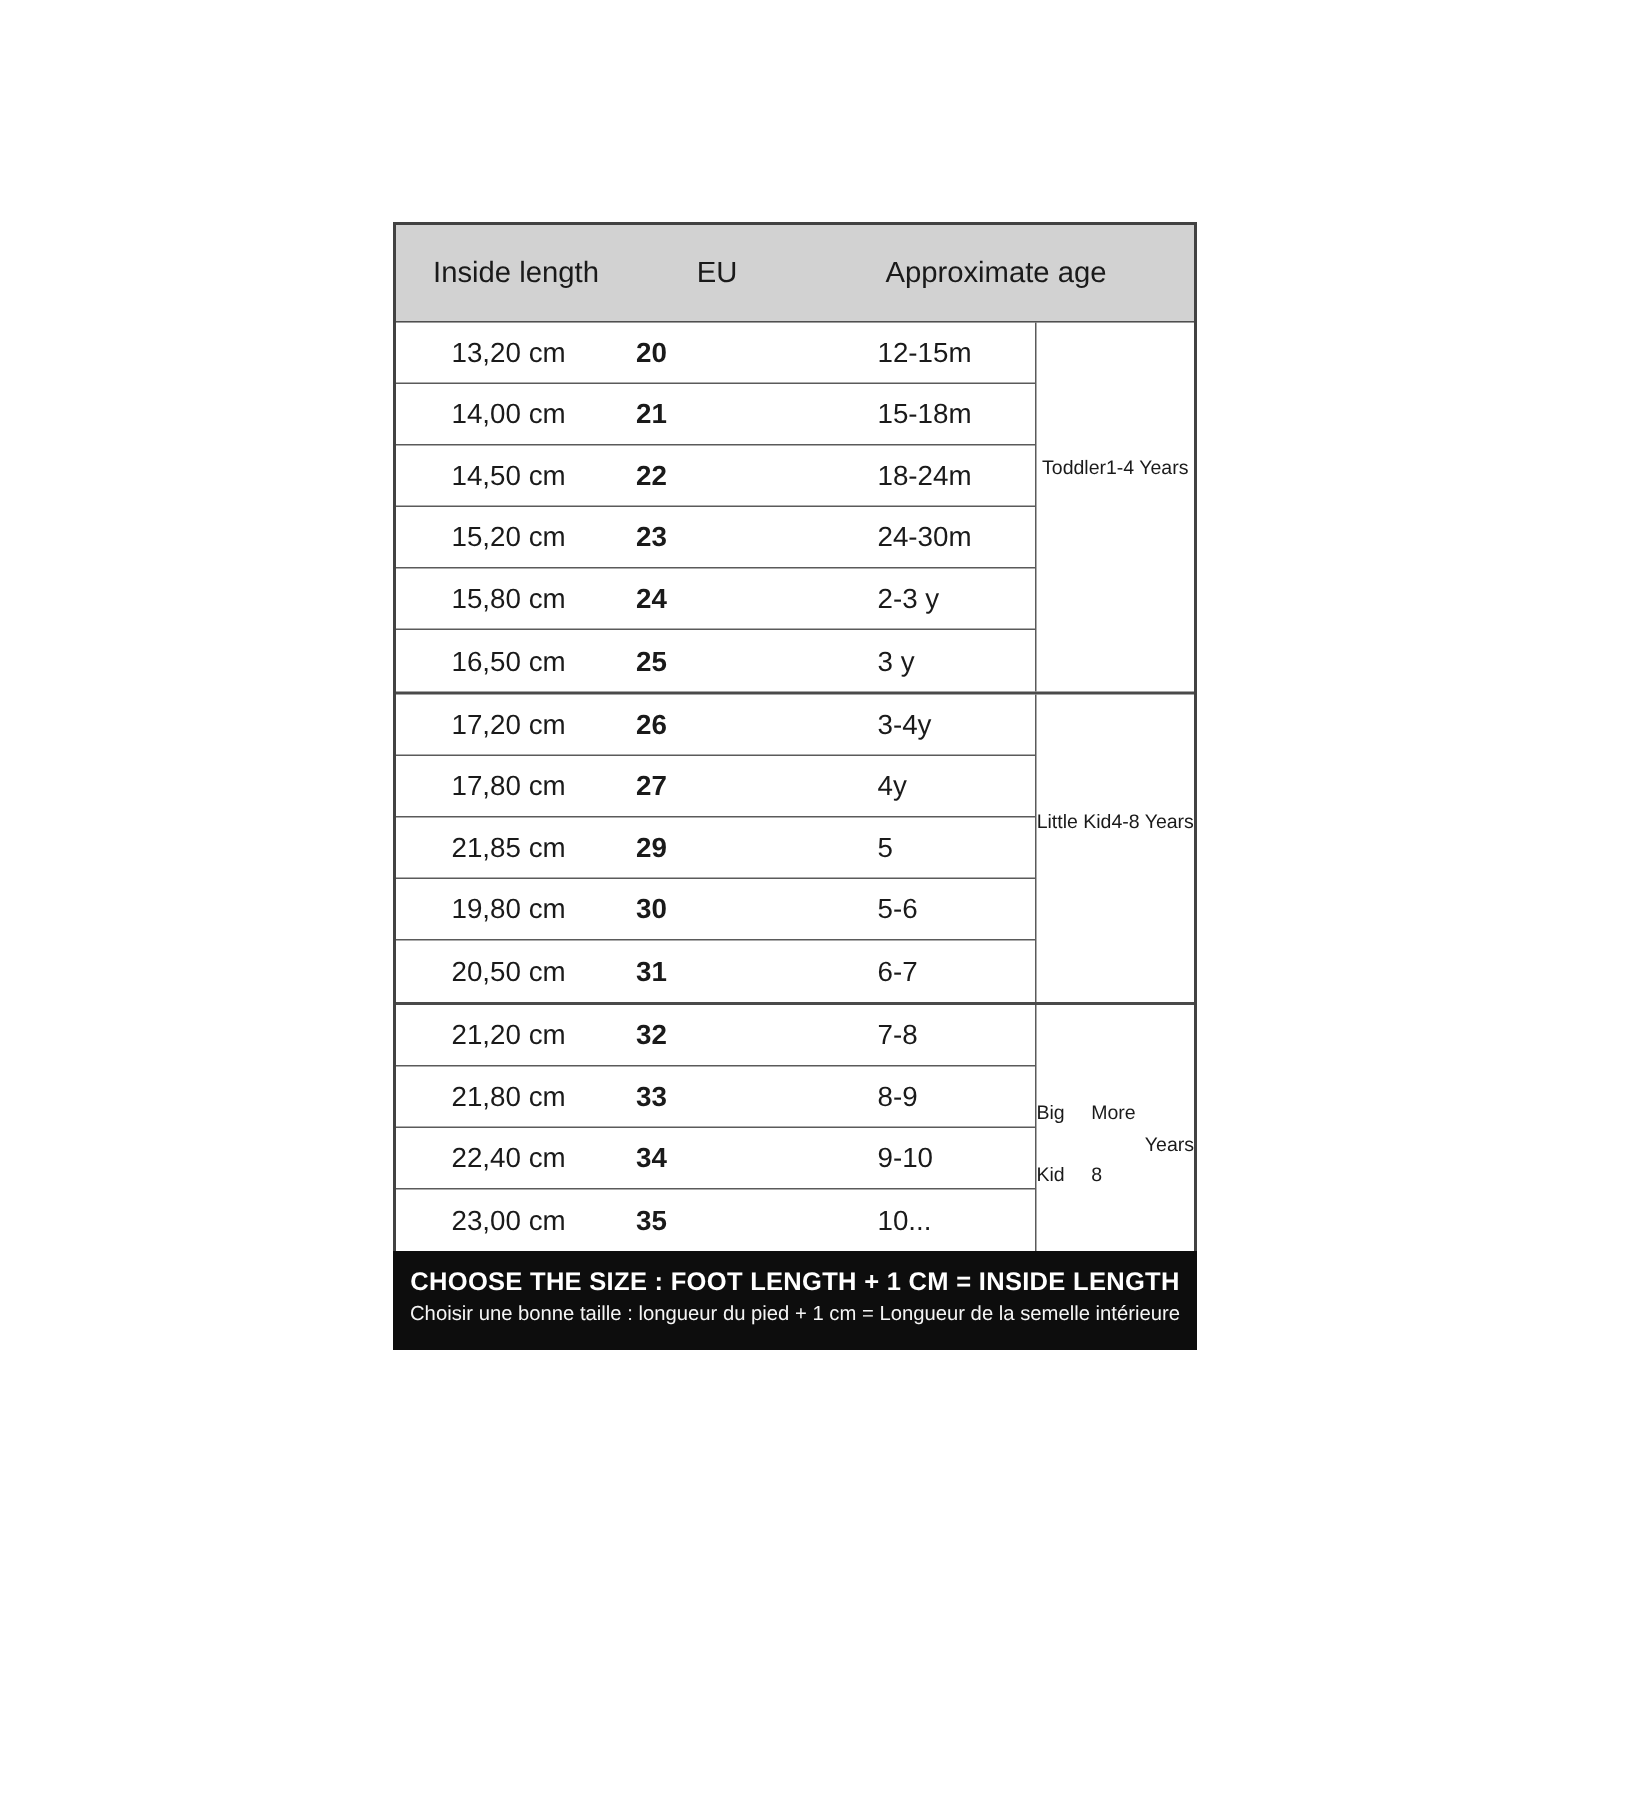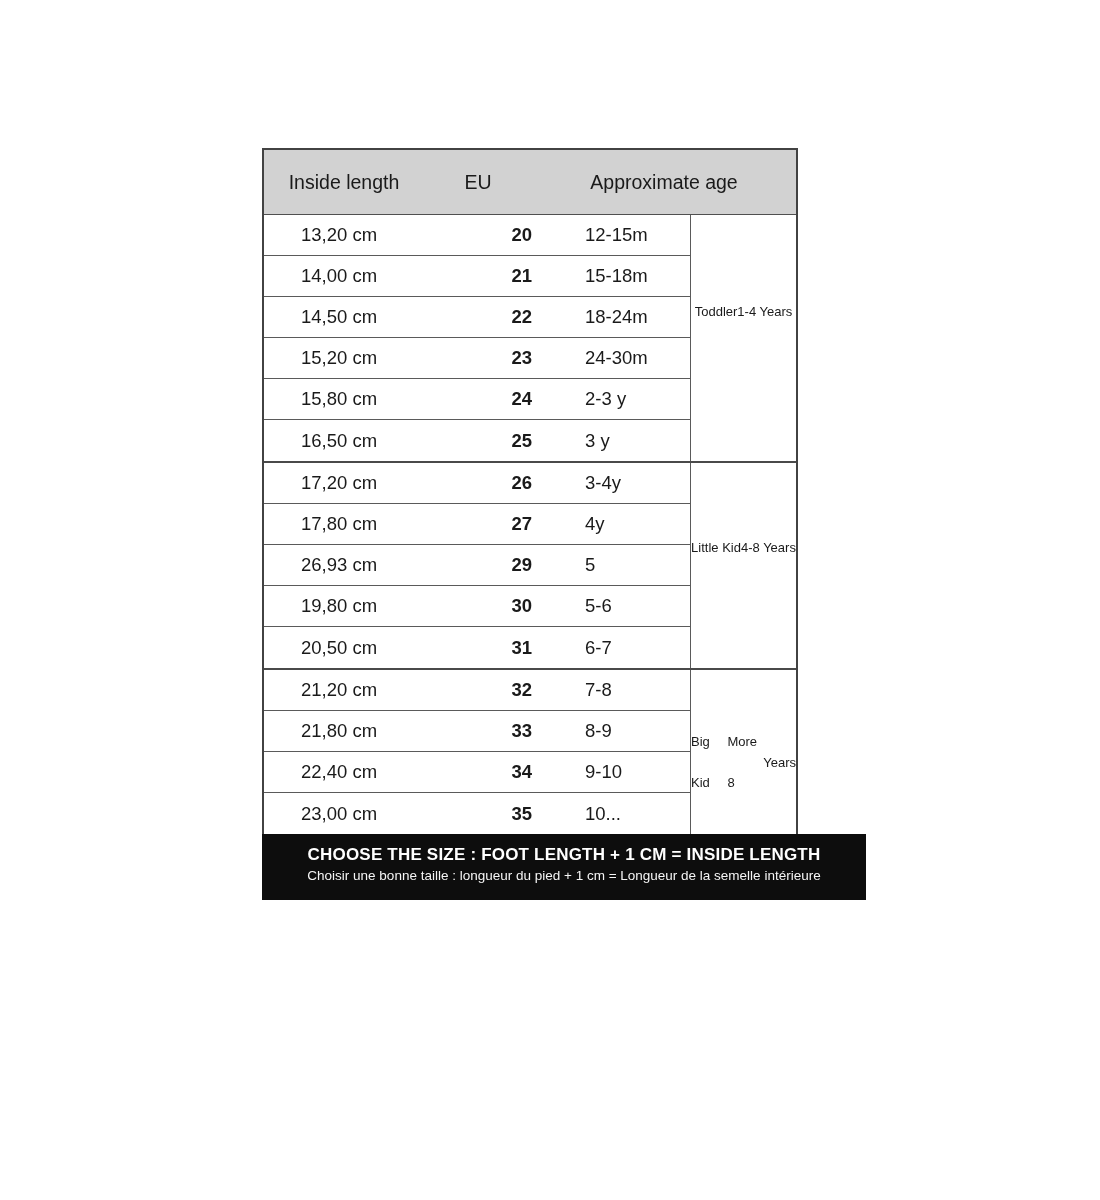--- a/index.html
+++ b/index.html
@@ -49,39 +49,39 @@
   .row {
     display: grid;
     grid-template-columns: 160px 108px 1fr;
     height: 41px;
     align-items: center;
     border-bottom: 1.5px solid #5a5a5a;
     font-size: 18.5px;
   }
   .row:last-child { border-bottom: none; }
   .cell-len { padding-left: 37px; }
-  .cell-eu  { text-align: right; font-weight: bold; }
+  .cell-eu  { text-align: left; font-weight: bold; }
   .cell-age { padding-left: 53px; }
 
   .group-label {
     flex: 1;
     border-left: 1.5px solid #5a5a5a;
     display: flex; flex-direction: row;
     align-items: center; justify-content: center;
     font-size: 13px;
     line-height: 41px;
     position: relative;
   }
   .group-label.off-toddler span { position: relative; top: -27px; }
   .group-label.off-little  span { position: relative; top: -18px; }
   .group-label.off-big     span { position: relative; top: 10px; }
 
   
   .footer-banner {
-    width: 604px;
+    width: 536px;
     min-height: 66px;
     background: #0d0d0d;
     color: #ffffff;
     text-align: center;
     padding: 11px 4px 4px 4px;
   }
   .footer-line-en {
     font-size: 17px;
     font-weight: bold;
     letter-spacing: 0.2px;
@@ -152,21 +152,21 @@
             <span class="cell-len">17,20 cm</span>
             <span class="cell-eu">26</span>
             <span class="cell-age">3-4y</span>
           </div>
           <div class="row">
             <span class="cell-len">17,80 cm</span>
             <span class="cell-eu">27</span>
             <span class="cell-age">4y</span>
           </div>
           <div class="row">
-            <span class="cell-len">26,93 cm</span>
+            <span class="cell-len">21,85 cm</span>
             <span class="cell-eu">29</span>
             <span class="cell-age">5</span>
           </div>
           <div class="row">
             <span class="cell-len">19,80 cm</span>
             <span class="cell-eu">30</span>
             <span class="cell-age">5-6</span>
           </div>
           <div class="row">
             <span class="cell-len">20,50 cm</span>

